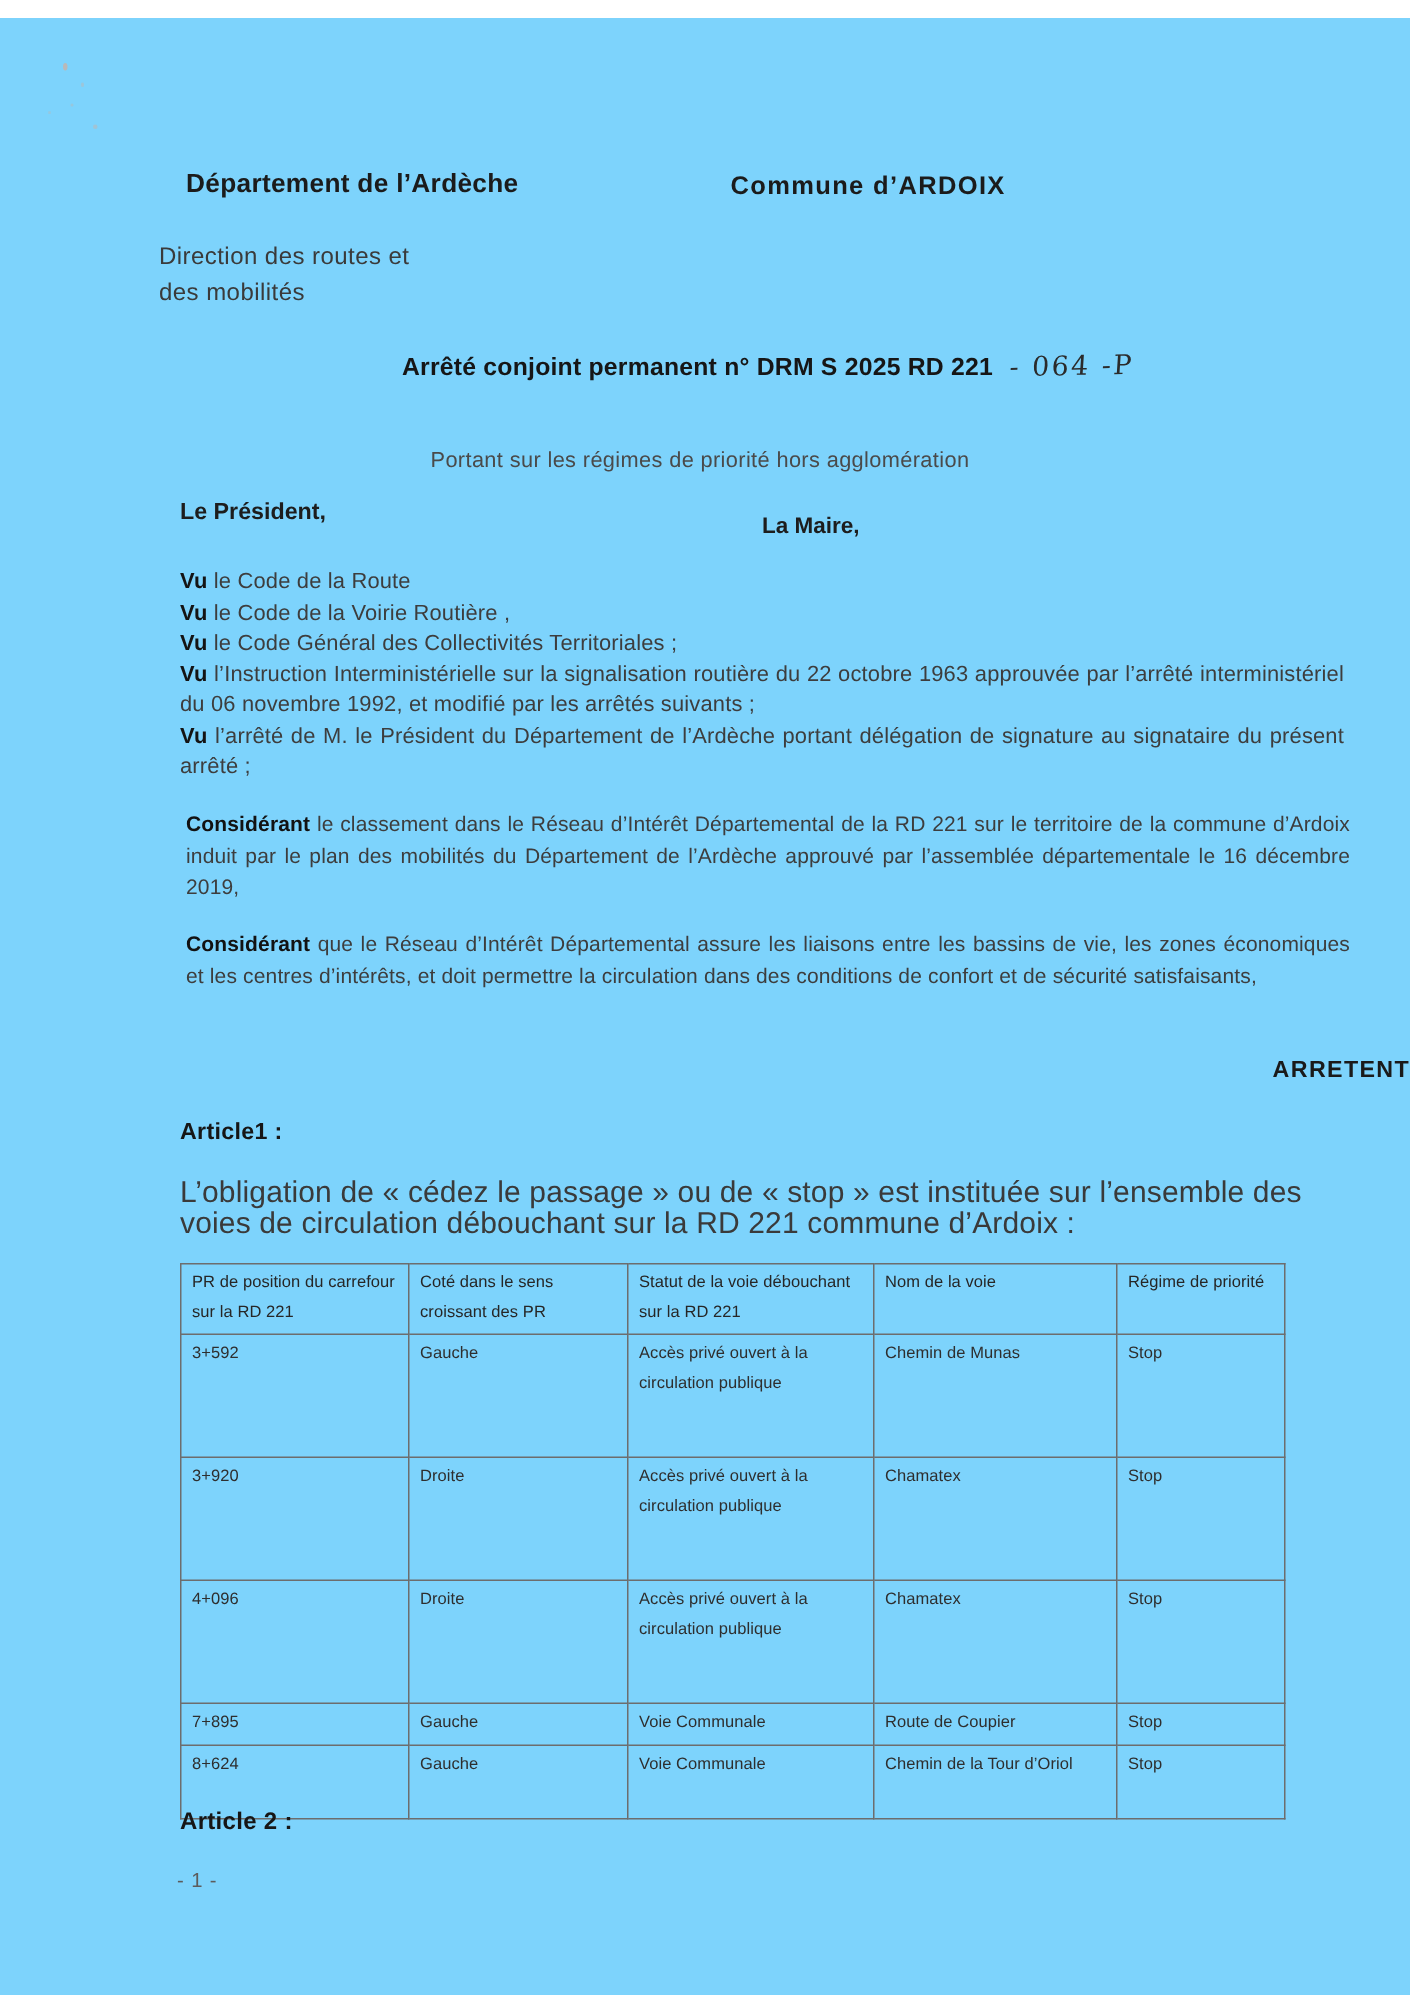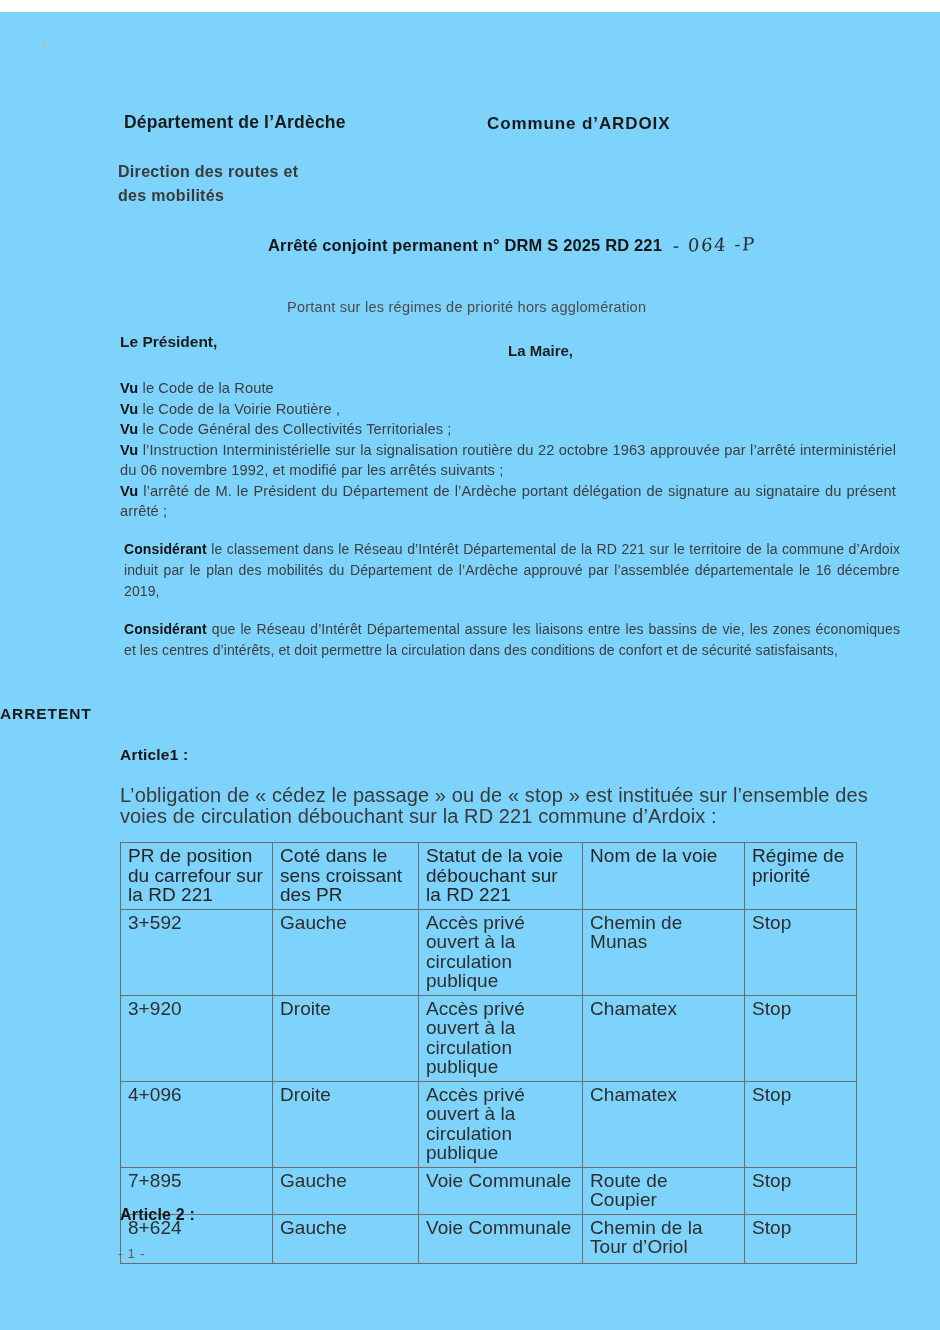--- a/index.html
+++ b/index.html
@@ -45,27 +45,26 @@
     position: absolute;
     left: 487px;
     top: 102px;
     font-size: 17px;
     font-weight: 600;
     letter-spacing: .9px;
     color: #1b1b1b;
   }
   .hdr-dir {
     position: absolute;
-    left: 118px;
+    left: 106px;
     top: 148px;
     font-size: 16px;
     line-height: 24px;
     color: #3a3a3a;
     letter-spacing: .3px;
-    font-weight: bold;
   }
 
   .title-line {
     position: absolute;
     left: 268px;
     top: 222px;
     font-size: 16.5px;
     font-weight: 700;
     letter-spacing: .15px;
     color: #161616;
@@ -134,21 +133,21 @@
   }
   .considerant b { color: #121212; font-weight: 700; }
   .cons-1 { top: 527px; }
   .cons-2 { top: 607px; }
 
   .arretent {
     position: absolute;
     left: 0;
     top: 693px;
     width: 940px;
-    text-align: left;
+    text-align: right;
     font-size: 15.5px;
     font-weight: 700;
     letter-spacing: .9px;
     color: #1a1a1a;
   }
 
   .article1 {
     position: absolute;
     left: 120px;
     top: 734px;
@@ -173,21 +172,21 @@
   .tbl-wrap {
     position: absolute;
     left: 120px;
     top: 830px;
     width: 736px;
   }
   table.priority {
     border-collapse: collapse;
     width: 100%;
     table-layout: fixed;
-    font-size: 19px;
+    font-size: 11px;
     color: #303030;
     letter-spacing: .05px;
   }
   table.priority th,
   table.priority td {
     border: 1px solid #6d6d6d;
     vertical-align: top;
     padding: 3px 6px 4px 7px;
     text-align: left;
     font-weight: 400;

